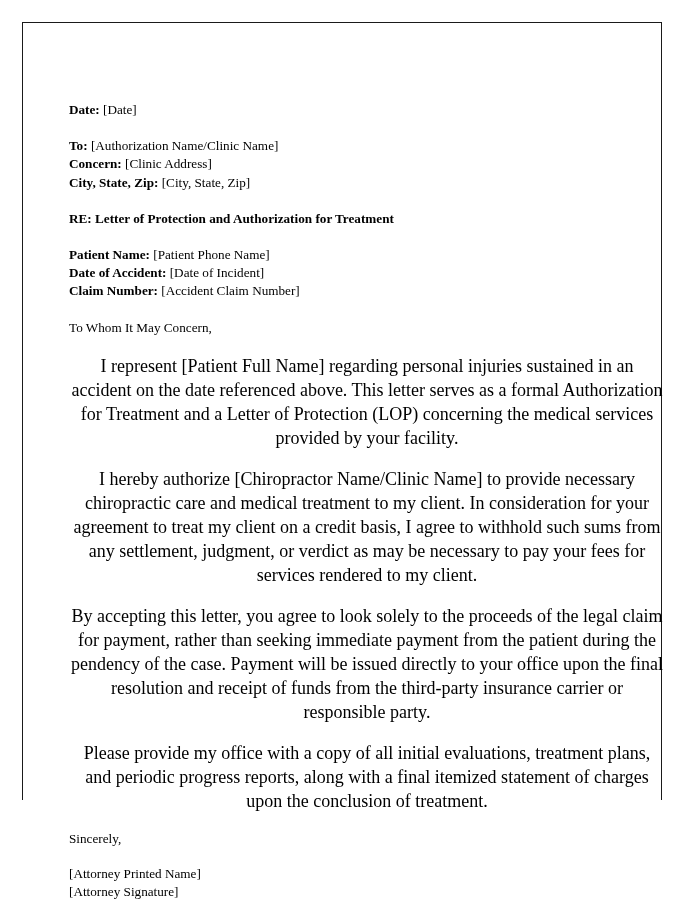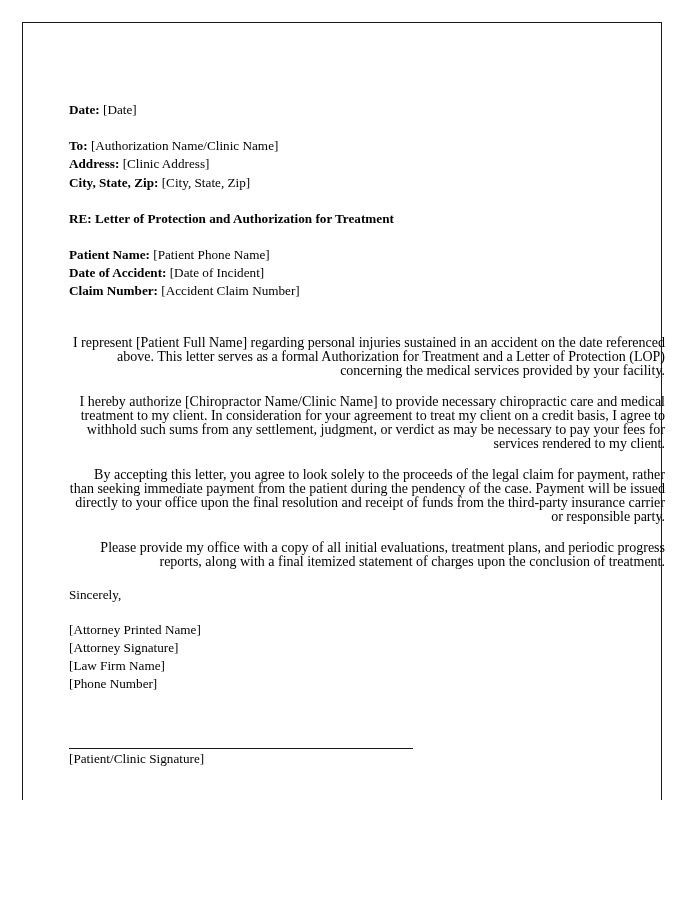--- a/index.html
+++ b/index.html
@@ -38,23 +38,23 @@
     width: 596px;
     margin-top: 34px;
   }
 
   .line {
     font-size: 13.2px;
     line-height: 18.2px;
     white-space: nowrap;
   }
   .para {
-    font-size: 14px;
-    line-height: 14px;
-    text-align: right;
+    font-size: 18px;
+    line-height: 24px;
+    text-align: center;
   }
   .b { font-weight: bold; }
 
   .gap-lg { height: 18px; }
   .gap-md { height: 17px; }
 
   .sig-rule {
     width: 344px;
     height: 0;
     border-top: 1.3px solid #1a1a1a;
@@ -73,21 +73,21 @@
       <span>[Date]</span>
     </div>
 
     <div class="gap-lg"></div>
 
     <div class="line">
       <span class="b">To:</span>
       <span>[Authorization Name/Clinic Name]</span>
     </div>
     <div class="line">
-      <span class="b">Address:</span>
+      <span class="b">Concern:</span>
       <span>[Clinic Address]</span>
     </div>
     <div class="line">
       <span class="b">City, State, Zip:</span>
       <span>[City, State, Zip]</span>
     </div>
 
     <div class="gap-lg"></div>
 
     <div class="line">
@@ -105,20 +105,21 @@
       <span class="b">Date of Accident:</span>
       <span>[Date of Incident]</span>
     </div>
     <div class="line">
       <span class="b">Claim Number:</span>
       <span>[Accident Claim Number]</span>
     </div>
 
     <div class="gap-lg"></div>
 
+    <div class="line">To Whom It May Concern,</div>
 
     <div class="gap-md"></div>
 
     <div class="para">I represent [Patient Full Name] regarding personal injuries sustained in an accident on the date referenced above. This letter serves as a formal Authorization for Treatment and a Letter of Protection (LOP) concerning the medical services provided by your facility.</div>
     <div class="gap-md"></div>
     <div class="para">I hereby authorize [Chiropractor Name/Clinic Name] to provide necessary chiropractic care and medical treatment to my client. In consideration for your agreement to treat my client on a credit basis, I agree to withhold such sums from any settlement, judgment, or verdict as may be necessary to pay your fees for services rendered to my client.</div>
     <div class="gap-md"></div>
     <div class="para">By accepting this letter, you agree to look solely to the proceeds of the legal claim for payment, rather than seeking immediate payment from the patient during the pendency of the case. Payment will be issued directly to your office upon the final resolution and receipt of funds from the third-party insurance carrier or responsible party.</div>
     <div class="gap-md"></div>
     <div class="para">Please provide my office with a copy of all initial evaluations, treatment plans, and periodic progress reports, along with a final itemized statement of charges upon the conclusion of treatment.</div>

